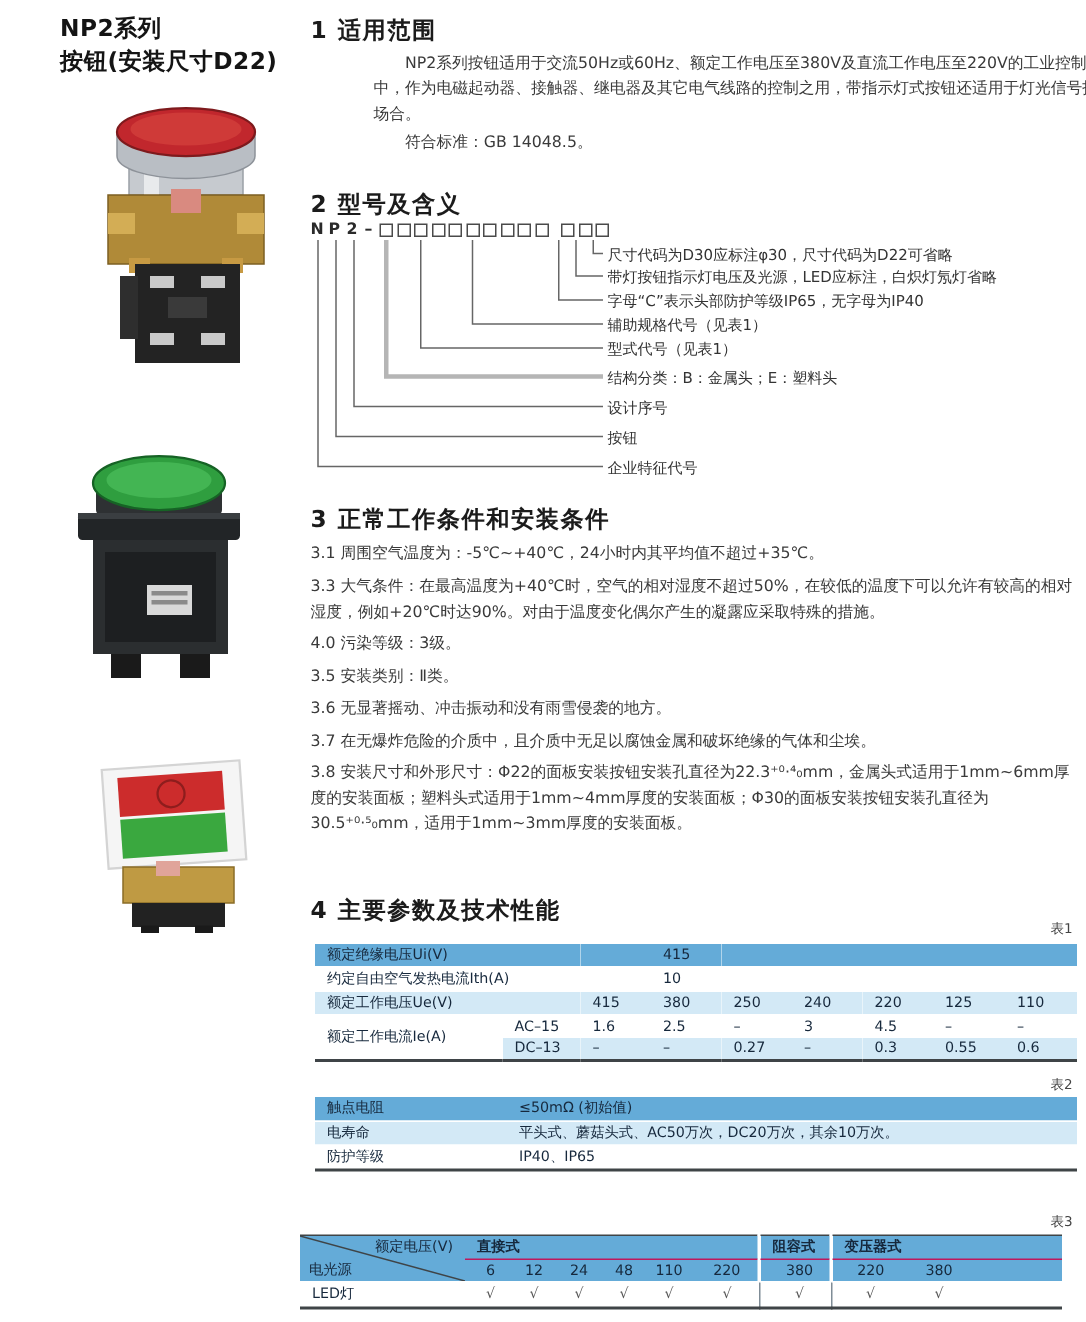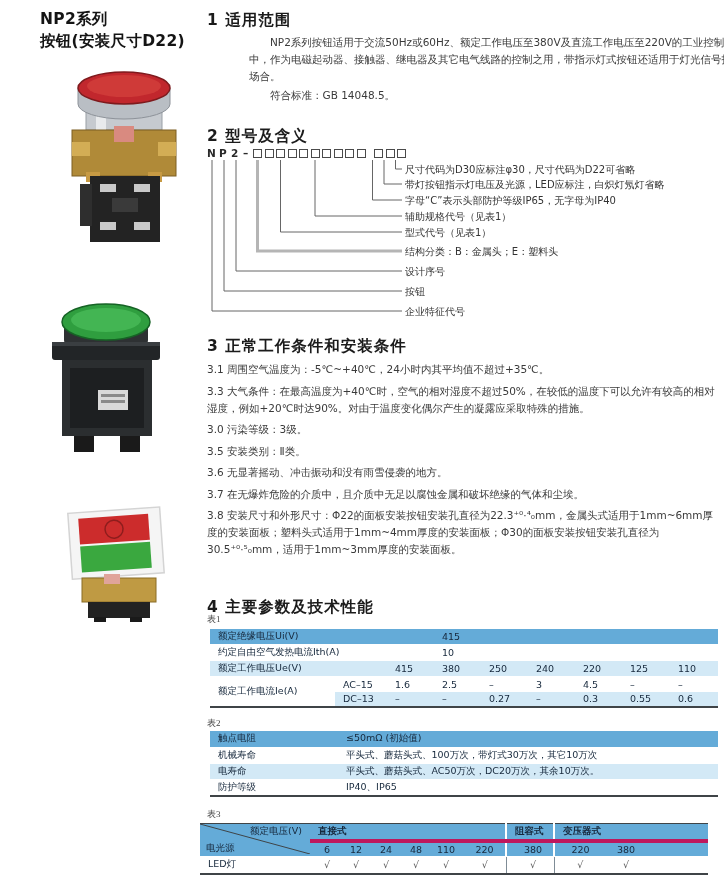--- a/index.html
+++ b/index.html
@@ -7,21 +7,21 @@
   body { font-family: "DejaVu Sans", "Liberation Sans", sans-serif; background: #fff; }
   .page { position: relative; width: 724px; height: 881px; background: #ffffff; overflow: hidden; color: #333; }
   .abs { position: absolute; }
 
   .doc-title { font-size: 15.5px; font-weight: bold; color: #141414; line-height: 1.45; letter-spacing: 0.3px; }
   .sec-heading { font-size: 15.5px; font-weight: bold; color: #1b1b1b; letter-spacing: 1px; }
   .body-text { font-size: 10.5px; color: #3a3a3a; line-height: 1.62; }
   .body-text p { margin: 0; }
   .indent { text-indent: 2em; }
   .cond-item { margin-bottom: 4.5px; }
-  .table-tag { font-size: 9px; color: #444; text-align: left; font-family: Liberation Serif, serif; }
+  .table-tag { font-size: 9px; color: #444; text-align: right; }
 
   
   .diagram { width: 511px; height: 182px; }
   .code-row { display: flex; align-items: center; height: 12px; font-size: 10.5px; font-weight: bold; color: #2a2a2a; }
   .code-letter { width: 12px; text-align: left; }
   .code-dash { width: 10px; }
   .code-box { display: inline-block; width: 9px; height: 9px; border: 1px solid #4a4a4a; margin-right: 2.5px; background: #fff; flex: none; }
   .code-box.gap { margin-left: 6px; }
   .diagram-label { position: absolute; left: 198px; font-size: 10px; color: #333; white-space: nowrap; }
   .connector-svg { position: absolute; left: 0; top: 0; pointer-events: none; }
@@ -35,21 +35,21 @@
   td.vcell { padding-left: 12px; }
   td.subcell { padding-left: 6px; }
   table.t2 td { height: 16px; margin-top: 22px; }
 
   
   table.t3 { border-top: 1px solid #3f4447; }
   table.t3 td { height: 15px; }
   td.corner { position: relative; padding: 0; }
   .corner-top { position: absolute; top: 1px; right: 8px; font-size: 9.5px; }
   .corner-bottom { position: absolute; bottom: 1px; left: 6px; font-size: 9.5px; }
-  td.grp { border-bottom: 4px solid #be185d; font-weight: bold; }
+  td.grp { border-bottom: 1px solid #be185d; font-weight: bold; }
   td.sep-w { border-left: 2px solid #ffffff; }
   td.sep-g { border-left: 1px solid #7f8c96; }
   td.chk { text-align: center; padding: 0; color: #555; }
   td.num { padding-left: 0; text-align: center; }
   tr.led-row td { height: 17px; }
 </style>
 </head>
 <body>
 
 <div class="page">
@@ -162,21 +162,21 @@
     <div class="diagram-label" style="top:98px;">结构分类：B：金属头；E：塑料头</div>
     <div class="diagram-label" style="top:118px;">设计序号</div>
     <div class="diagram-label" style="top:138px;">按钮</div>
     <div class="diagram-label" style="top:158px;">企业特征代号</div>
   </div>
 
   <div class="abs sec-heading" style="left:207px; top:336px;">3 正常工作条件和安装条件</div>
   <div class="abs body-text" style="left:207px; top:361px; width:513px;">
     <div class="cond-item">3.1 周围空气温度为：-5℃~+40℃，24小时内其平均值不超过+35℃。</div>
     <div class="cond-item">3.3 大气条件：在最高温度为+40℃时，空气的相对湿度不超过50%，在较低的温度下可以允许有较高的相对湿度，例如+20℃时达90%。对由于温度变化偶尔产生的凝露应采取特殊的措施。</div>
-    <div class="cond-item">3.0 污染等级：3级。</div>
+    <div class="cond-item">4.0 污染等级：3级。</div>
     <div class="cond-item">3.5 安装类别：Ⅱ类。</div>
     <div class="cond-item">3.6 无显著摇动、冲击振动和没有雨雪侵袭的地方。</div>
     <div class="cond-item">3.7 在无爆炸危险的介质中，且介质中无足以腐蚀金属和破坏绝缘的气体和尘埃。</div>
     <div class="cond-item">3.8 安装尺寸和外形尺寸：Φ22的面板安装按钮安装孔直径为22.3⁺⁰·⁴₀mm，金属头式适用于1mm~6mm厚度的安装面板；塑料头式适用于1mm~4mm厚度的安装面板；Φ30的面板安装按钮安装孔直径为30.5⁺⁰·⁵₀mm，适用于1mm~3mm厚度的安装面板。</div>
   </div>
 
   <div class="abs sec-heading" style="left:207px; top:597px;">4 主要参数及技术性能</div>
 
   <div class="abs table-tag" style="left:207px; top:613px; width:508px;">表1</div>
 
@@ -243,24 +243,20 @@
 
   <table class="spec t2 abs" style="left:210px; top:731px;">
     <colgroup>
         <col style="width:128px">
         <col style="width:380px">
       </colgroup>
     <tbody>
         <tr class="bg-dk">
       <td>触点电阻</td>
       <td>≤50mΩ (初始值)</td>
-    </tr>
-    <tr>
-      <td>机械寿命</td>
-      <td>平头式、蘑菇头式、100万次，带灯式30万次，其它10万次</td>
     </tr>
     <tr class="bg-lt">
       <td>电寿命</td>
       <td>平头式、蘑菇头式、AC50万次，DC20万次，其余10万次。</td>
     </tr>
     <tr>
       <td>防护等级</td>
       <td>IP40、IP65</td>
     </tr>
   </tbody>

